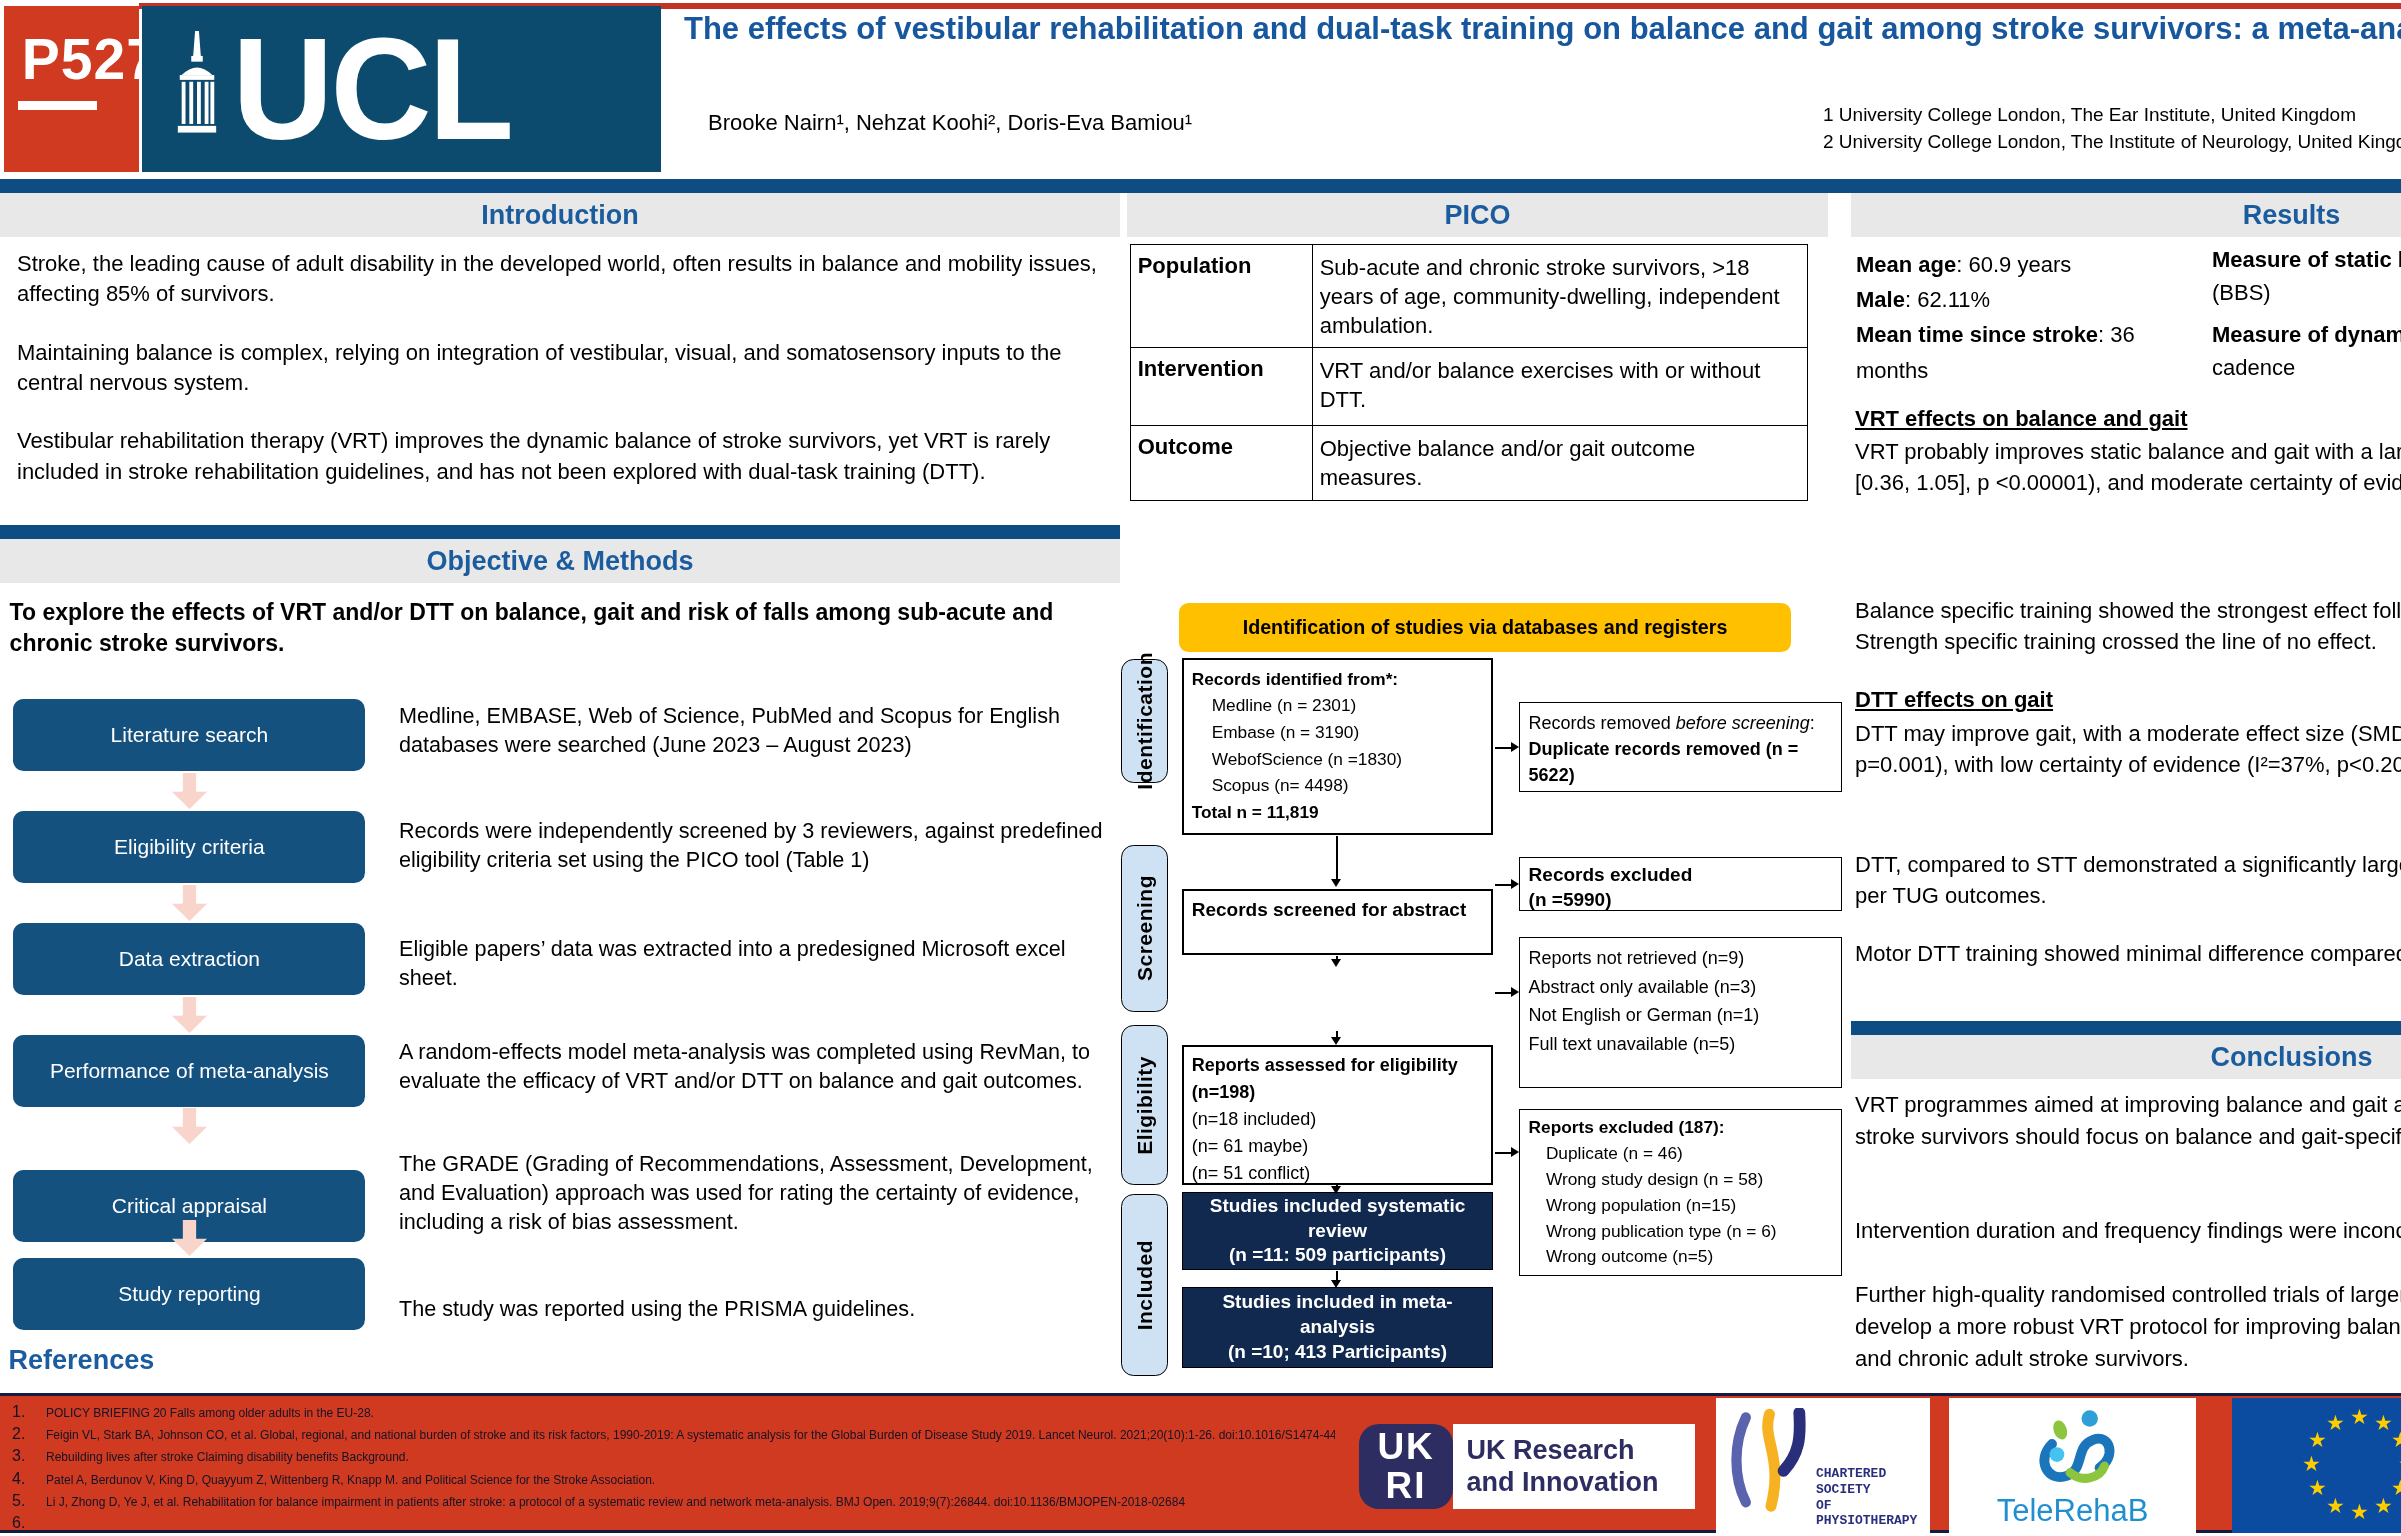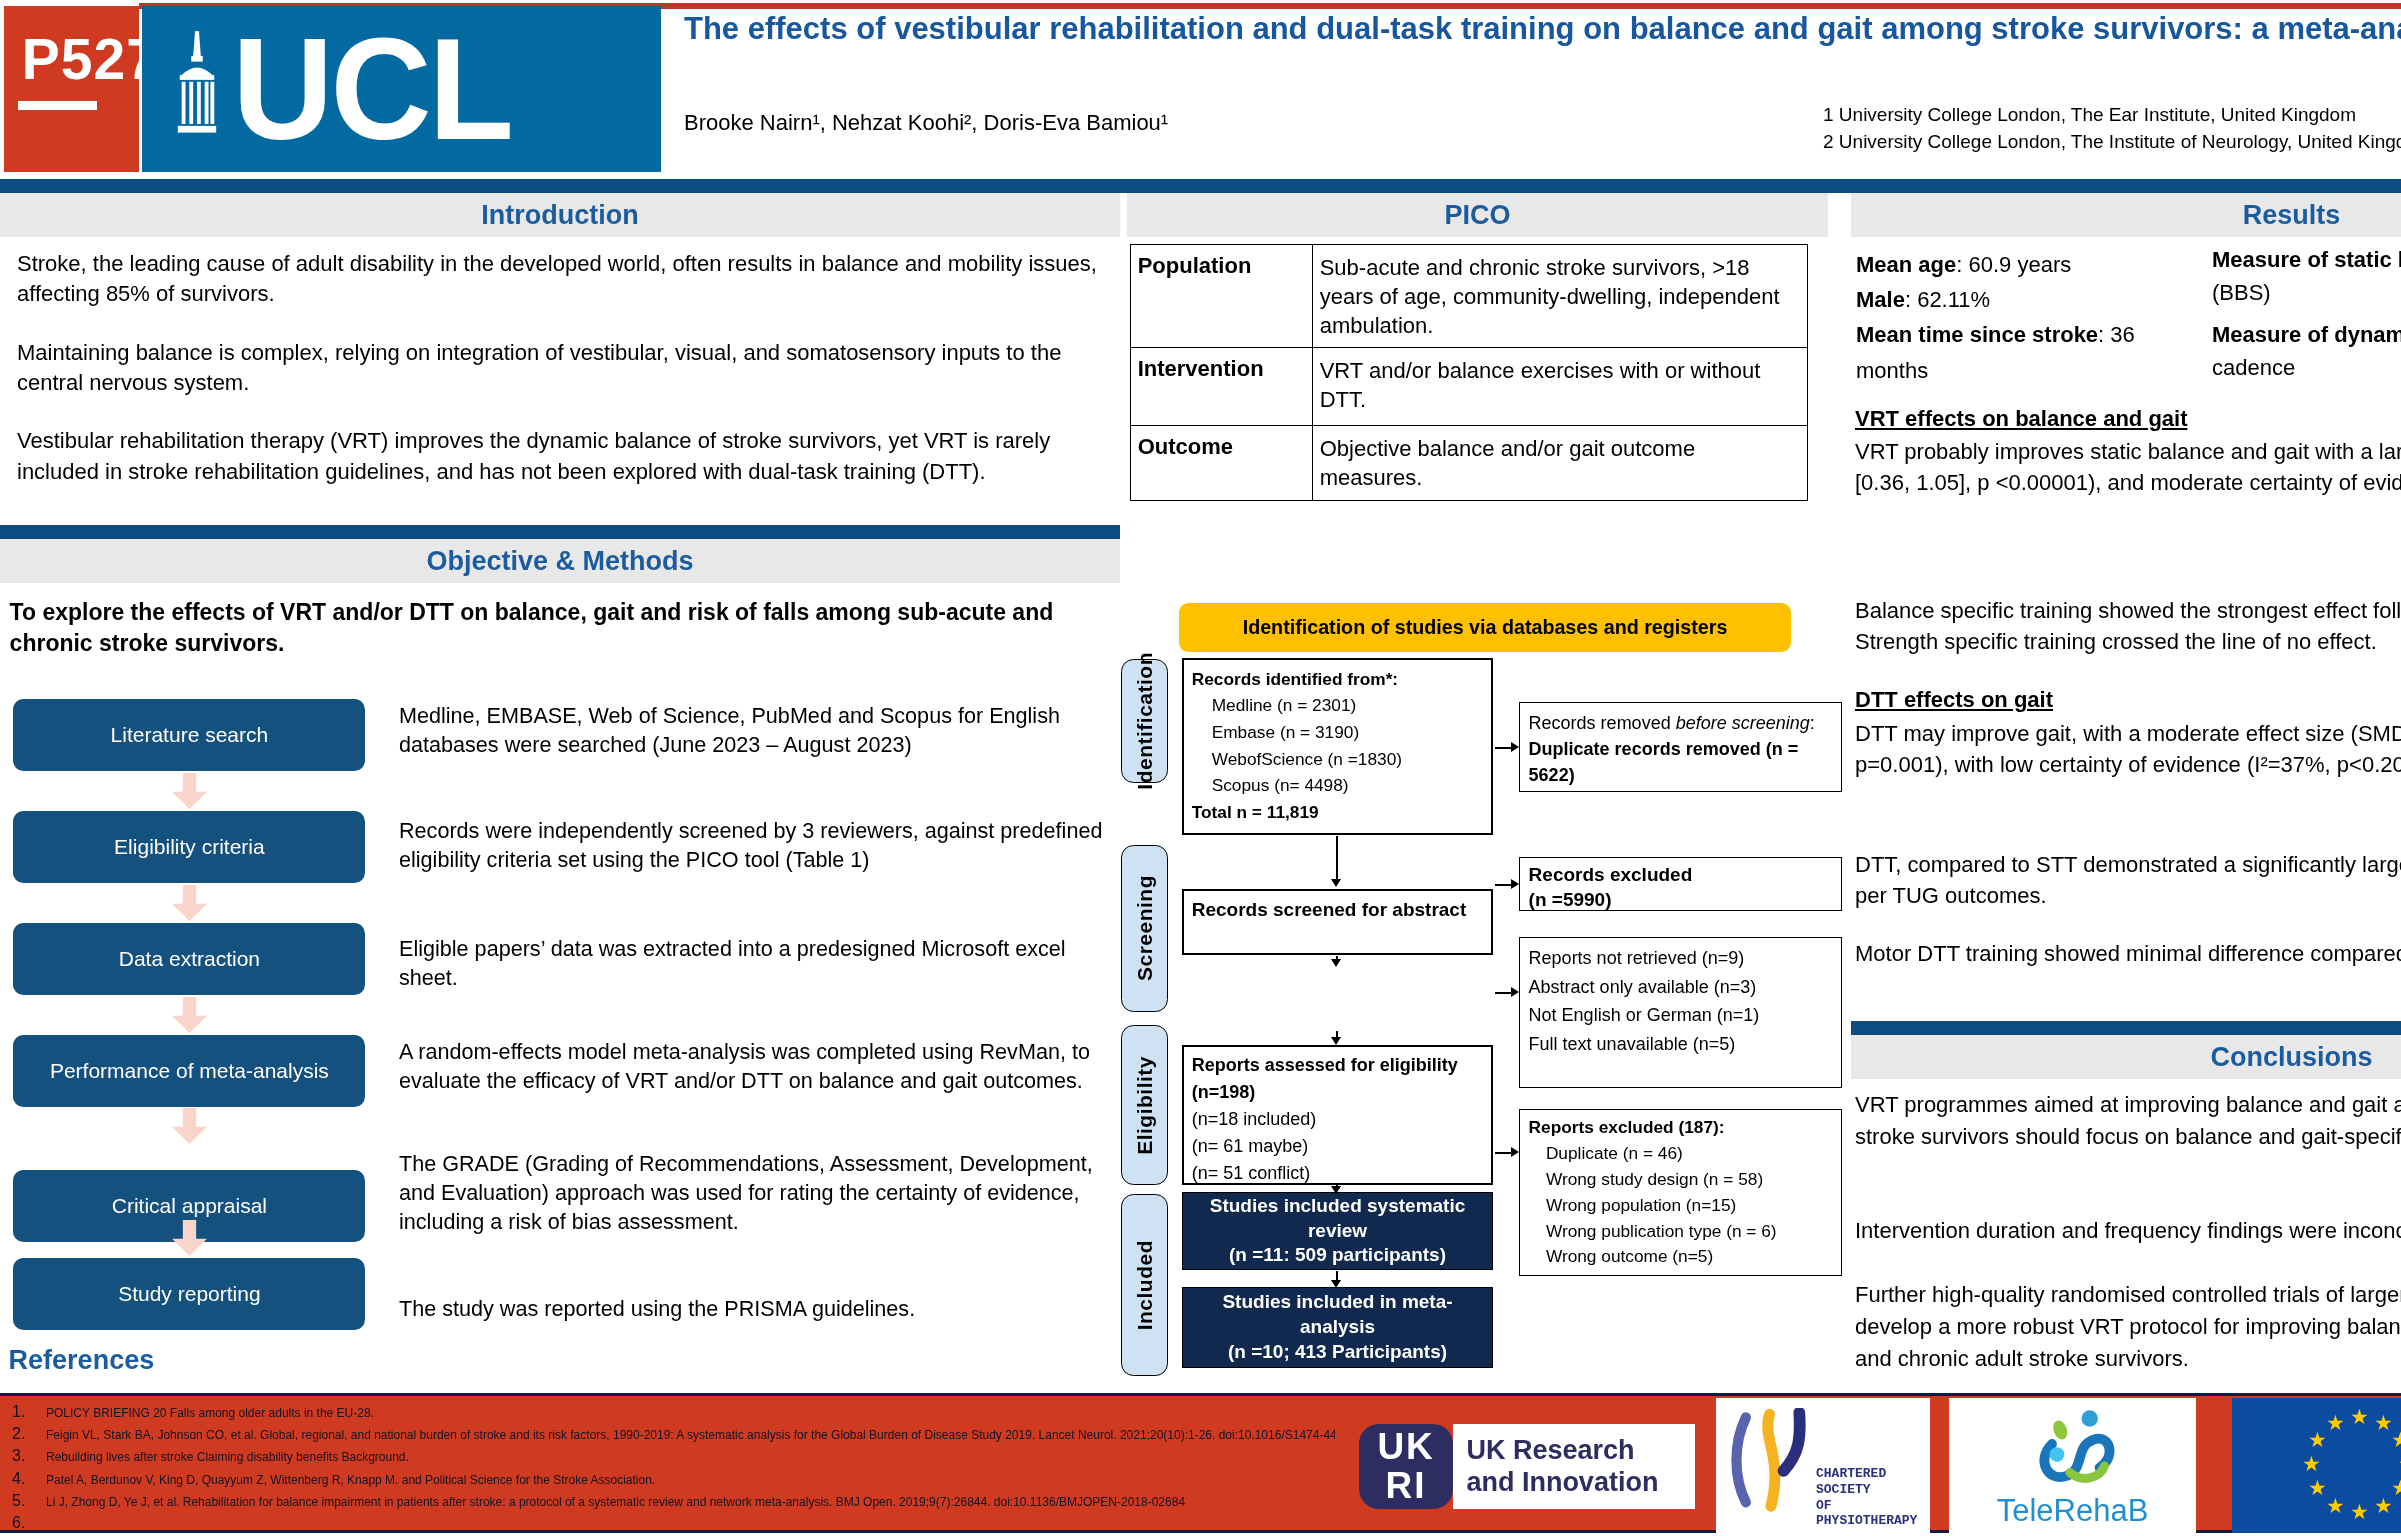--- a/index.html
+++ b/index.html
@@ -5,25 +5,25 @@
   * { margin:0; padding:0; box-sizing:border-box; }
   body { font-family:"Liberation Sans", sans-serif; background:#fff; }
   .poster { position:relative; width:2732px; height:1537px; background:#fff; overflow:hidden; }
   .abs { position:absolute; }
 
   
   .top-red-line { left:139px; top:2.9px; width:2454px; height:5.8px; background:#c13425; }
   .pid-box { left:3.8px; top:5.8px; width:135px; height:166px; background:#d03a21; }
   .pid-num { font-weight:bold; font-size:57px; color:#fff; padding:20px 0 0 18px; letter-spacing:1px; }
   .pid-dash { position:absolute; left:14.4px; top:95px; width:79px; height:9.6px; background:#fff; }
-  .ucl-box { left:142px; top:5.8px; width:519px; height:166px; background:#0369a1; display:flex; align-items:center; }
+  .ucl-box { left:142px; top:5.8px; width:519px; height:166px; background:#0c4a6e; display:flex; align-items:center; }
   .ucl-port { margin-left:26.4px; }
   .ucl-letters { color:#fff; font-weight:bold; font-size:140px; letter-spacing:-2.9px; margin-left:5.8px; transform:scaleY(1.04); }
   .title { left:684px; top:8.6px; width:1864px; font-weight:bold; font-size:31px; color:#17579e; line-height:1.32; }
-  .authors { left:684px; top:110px; font-size:22px; color:#000; }
+  .authors { left:708px; top:110px; font-size:22px; color:#000; }
   .affils { left:1823px; top:102px; font-size:19px; color:#000; line-height:1.42; }
 
   .navy-bar { background:#0d4d83; }
   .bar-main { left:0; top:179px; width:2732px; height:14.4px; }
   .bar-left2 { left:0; top:525px; width:1120px; height:14.4px; }
   .bar-right2 { left:1851px; top:1021px; width:881px; height:14.4px; }
 
   .sec-bar { height:44px; background:#e8e8e8; text-align:center; }
   .sec-bar span { font-weight:bold; font-size:27px; color:#1b5c9e; line-height:44px; }
   .intro-bar { left:0; top:193px; width:1120px; }

